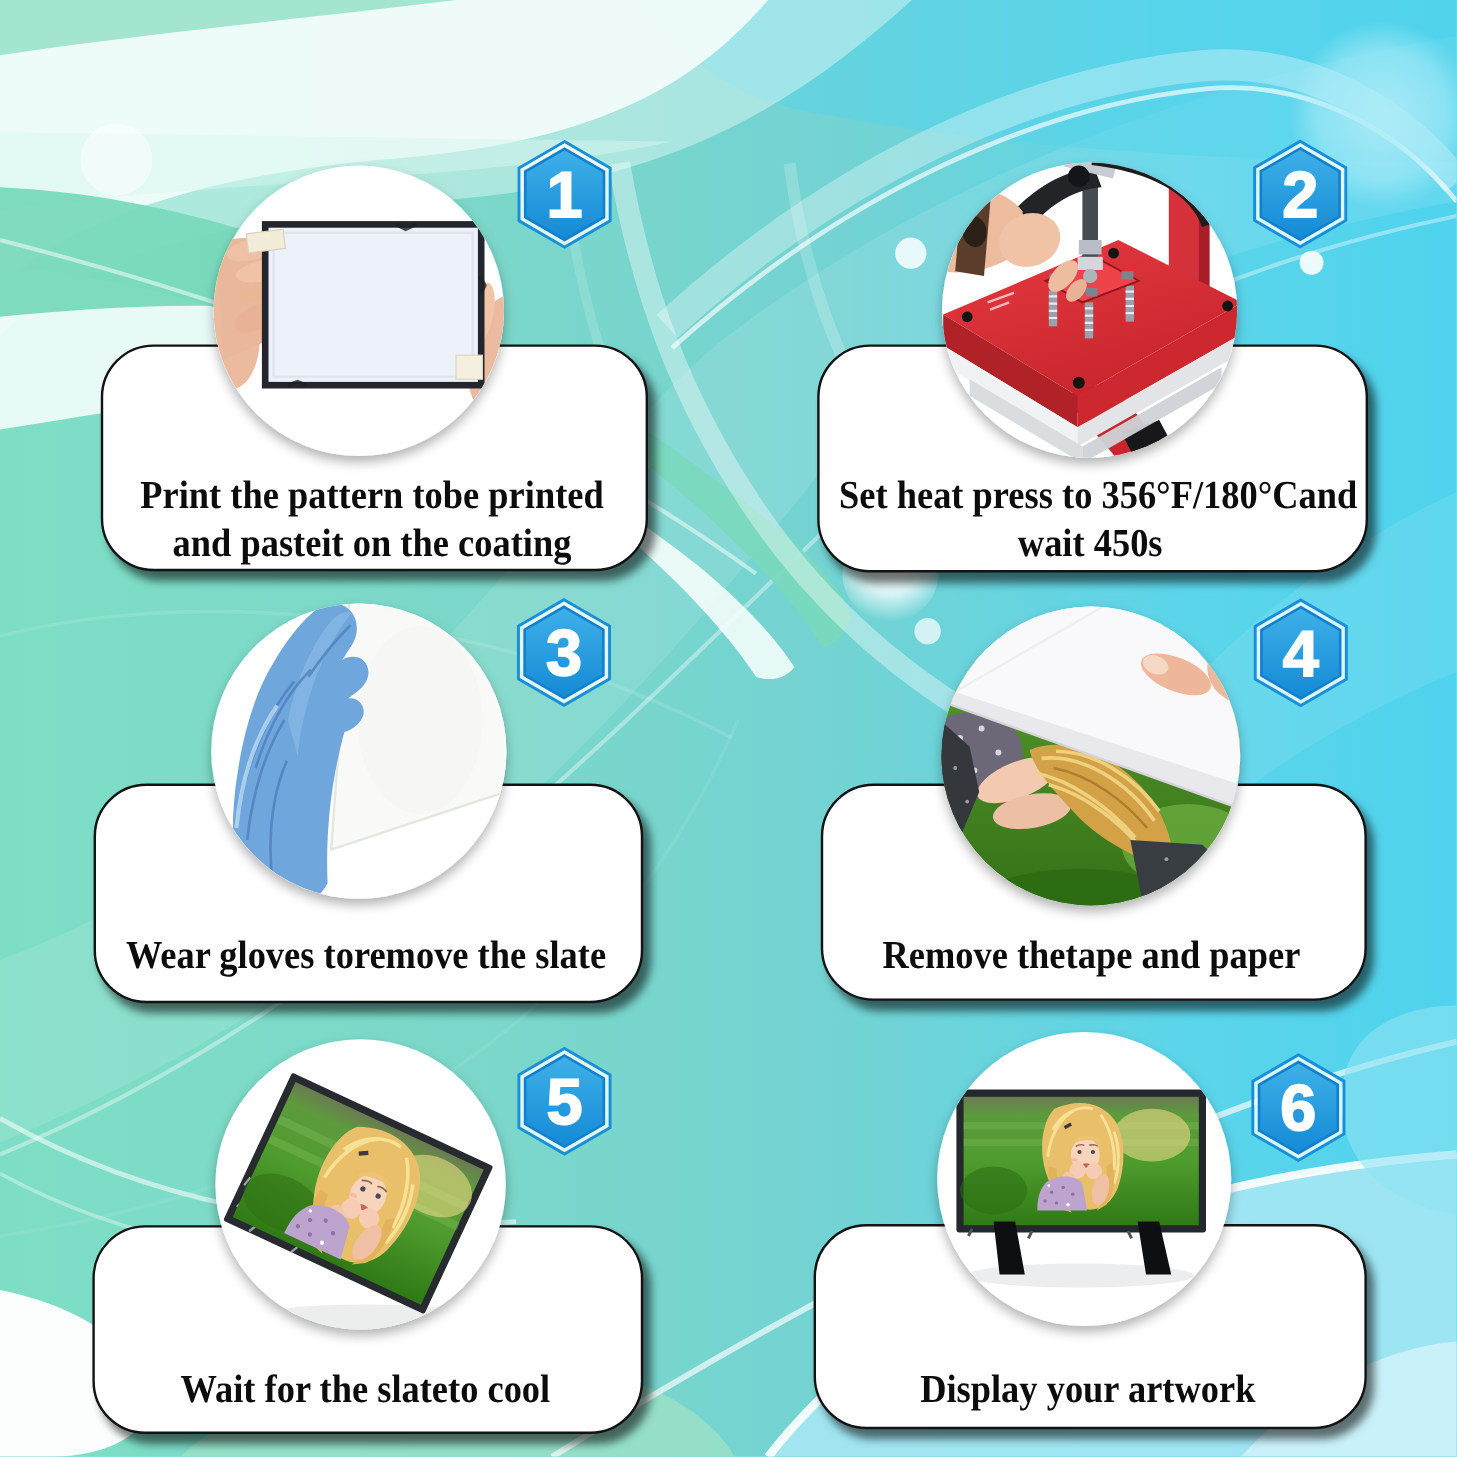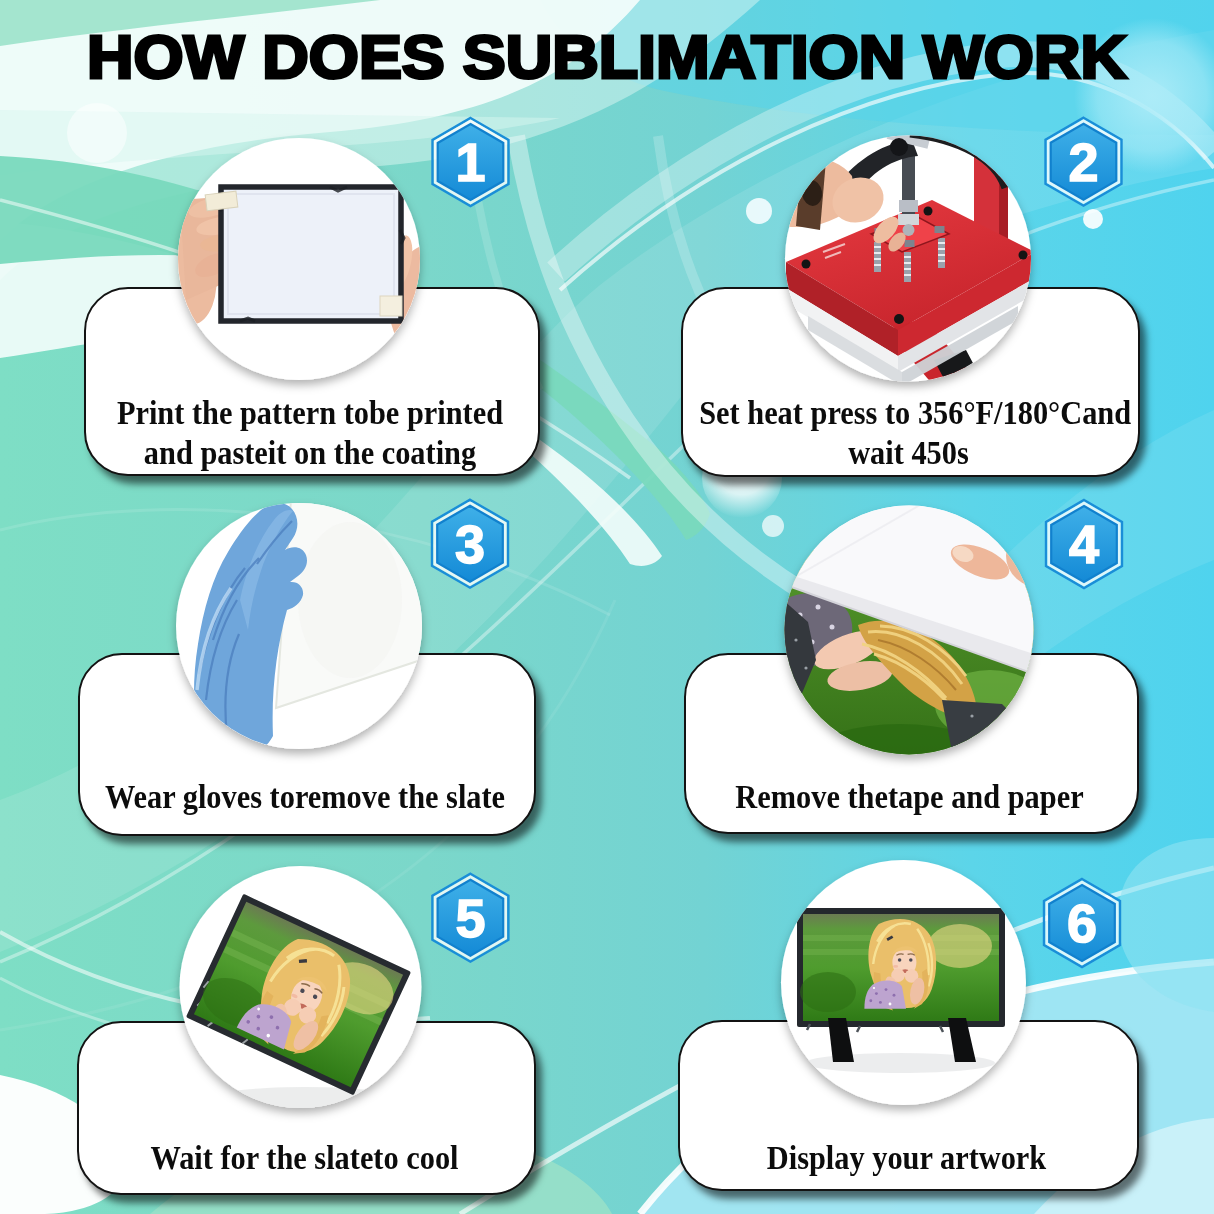--- a/index.html
+++ b/index.html
@@ -339,16 +339,13 @@
 <polygon points="1082.0,880.6 1118.6,901.8 1118.6,944.2 1082.0,965.4 1045.4,944.2 1045.4,901.8" fill="#ffffff" opacity="0.78"></polygon>
 <polygon points="1082.0,885.0 1114.8,904.0 1114.8,942.0 1082.0,961.0 1049.2,942.0 1049.2,904.0" fill="url(#hexg)" stroke="#1181ce" stroke-width="2.2"></polygon>
 <text x="1082" y="942" text-anchor="middle" font-family="Liberation Sans, sans-serif" font-weight="bold" font-size="54" fill="#ffffff" stroke="#ffffff" stroke-width="1.5">6</text>
 </svg>
 <div class="cap" style="left:84px;top:393px;width:452px;">Print the pattern tobe printed<br>and pasteit on the coating</div>
 <div class="cap" style="left:681px;top:393px;width:455px;">Set heat press to 356°F/180°Cand<br>wait 450s</div>
 <div class="cap" style="left:78px;top:777px;width:454px;">Wear gloves toremove the slate</div>
 <div class="cap" style="left:684px;top:777px;width:451px;">Remove thetape and paper</div>
 <div class="cap" style="left:77px;top:1138px;width:455px;">Wait for the slateto cool</div>
 <div class="cap" style="left:678px;top:1138px;width:457px;">Display your artwork</div>
-<div class="title"><svg width="1214" height="100" xmlns="http://www.w3.org/2000/svg">
-        <text x="607" y="78" text-anchor="middle" font-family="Liberation Sans, sans-serif" font-weight="bold" font-size="61" fill="#000" stroke="#000" stroke-width="3.2" textLength="1040" lengthAdjust="spacingAndGlyphs">HOW DOES SUBLIMATION WORK</text>
-      </svg></div>
 </div>
 
 </body></html>

